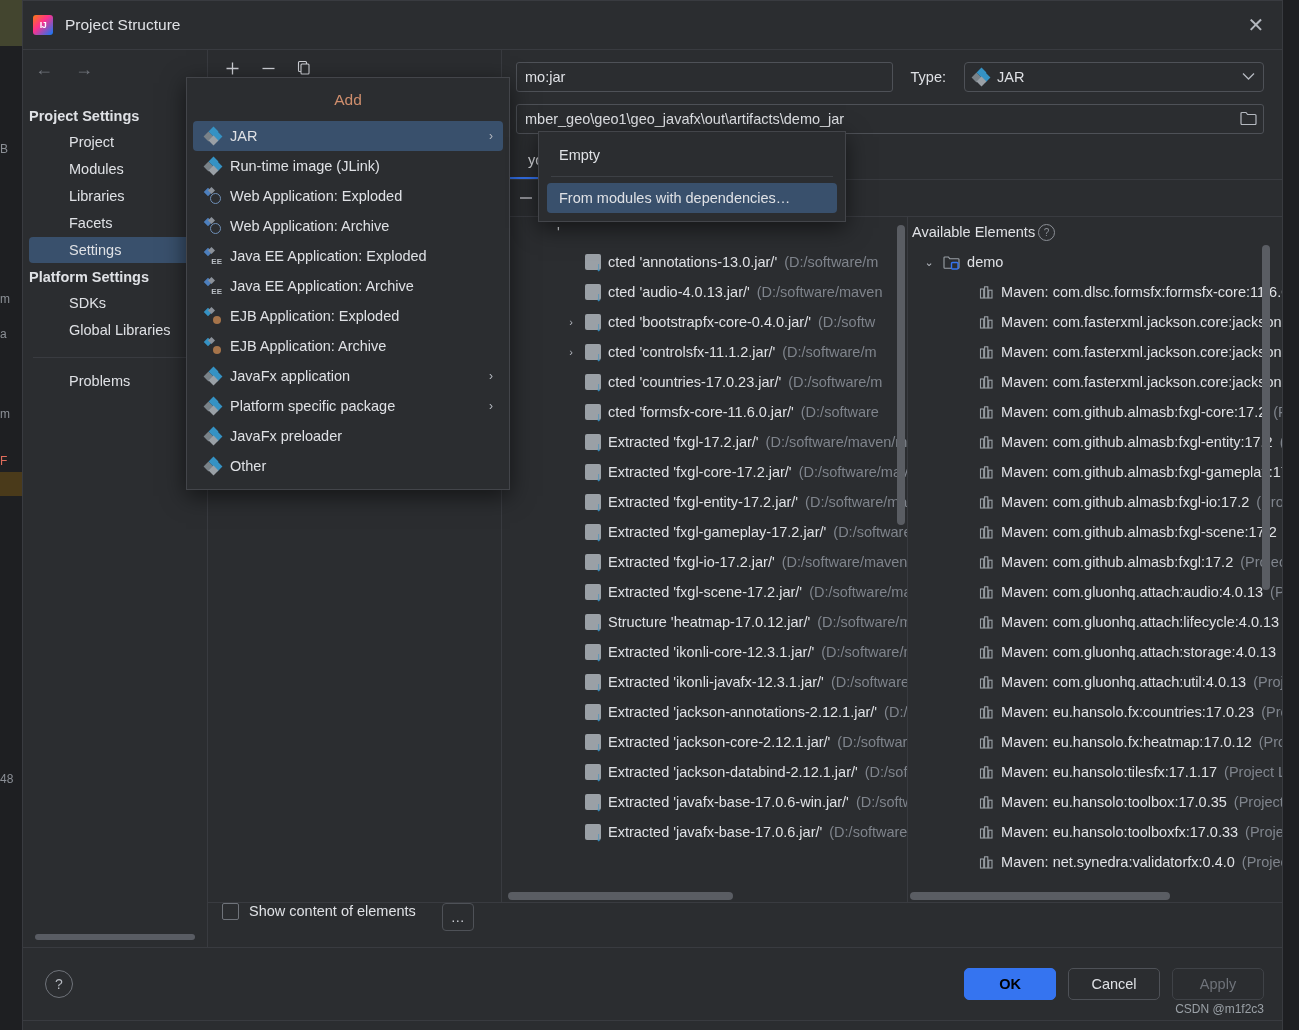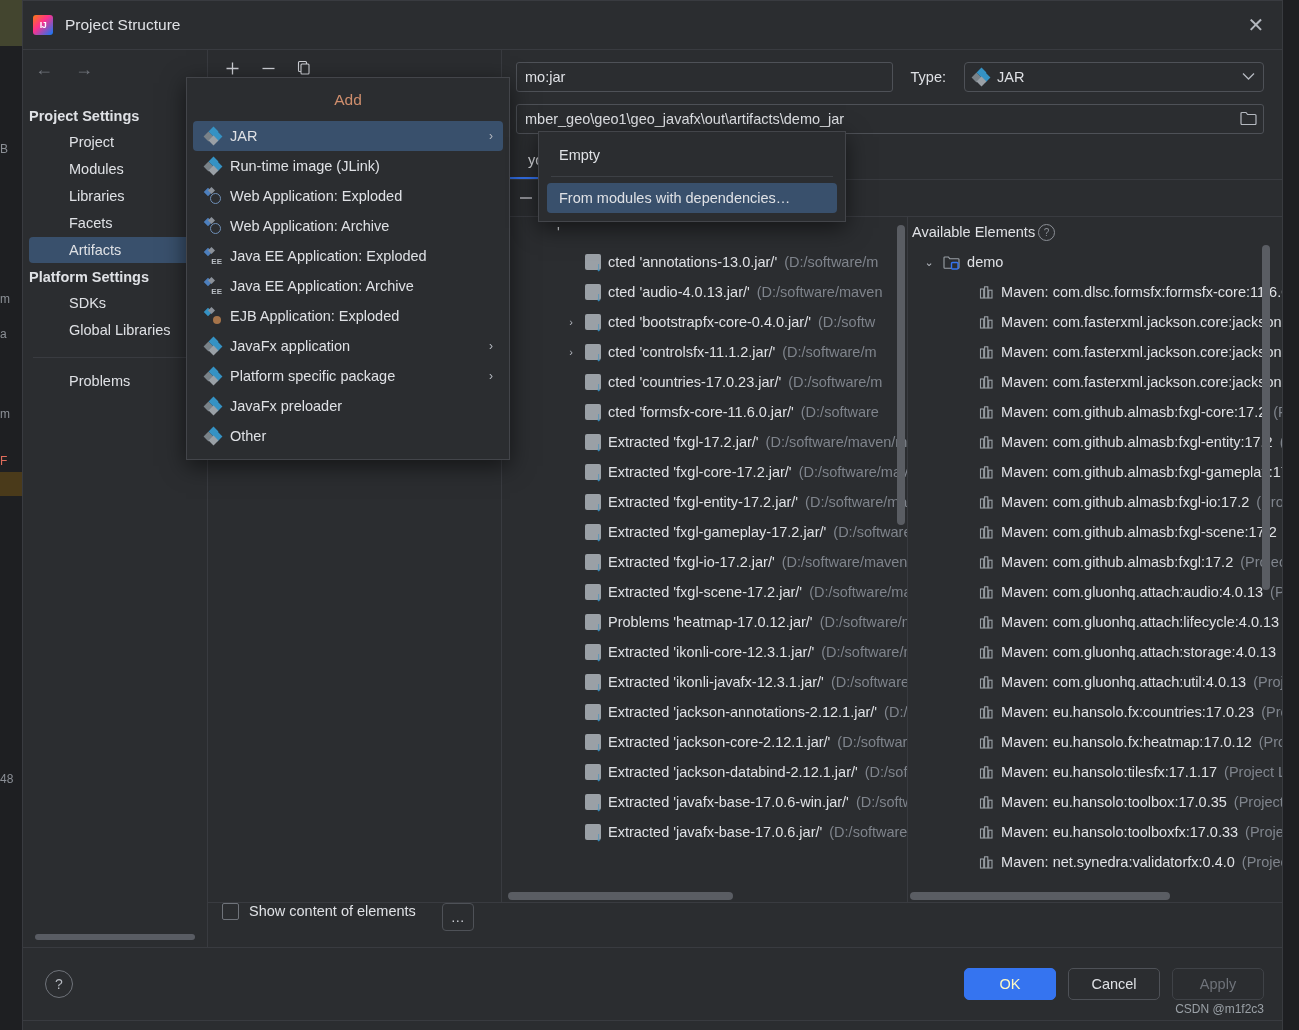--- a/index.html
+++ b/index.html
@@ -275,21 +275,21 @@
     font-size: 14px; margin-left: 22px; cursor: pointer;
   }
   #footer-buttons {
     margin-left: auto; display: flex; gap: 12px; padding-right: 18px; align-items: center;
   }
   .btn {
     height: 32px; min-width: 92px; border-radius: 5px;
     display: flex; align-items: center; justify-content: center;
     font-size: 14.5px; cursor: pointer; padding: 0 14px; box-sizing: border-box;
   }
-  .btn-primary { background: #3574f0; color: #fef9c3; border: 1px solid #3574f0; }
+  .btn-primary { background: #3574f0; color: #000000; border: 1px solid #3574f0; font-weight: bold; }
   .btn-default { background: #2b2d30; color: #dfe1e5; border: 1px solid #4e5157; }
   .btn-disabled { background: #2b2d30; color: #6f737a; border: 1px solid #3f4247; }
   #watermark {
     position: absolute; right: 18px; bottom: 4px;
     font-size: 12px; color: #9aa0a6;
   }
 
   
   #add-menu {
     position: absolute; left: 186px; top: 77px;
@@ -389,21 +389,21 @@
       <div id="sidebar-nav">
         <span>←</span>
         <span>→</span>
       </div>
       <div id="sidebar-list">
         <div class="sb-group">Project Settings</div>
         <div class="sb-item">Project</div>
         <div class="sb-item">Modules</div>
         <div class="sb-item">Libraries</div>
         <div class="sb-item">Facets</div>
-        <div class="sb-item selected">Artifacts</div>
+        <div class="sb-item selected">Settings</div>
         <div class="sb-group">Platform Settings</div>
         <div class="sb-item">SDKs</div>
         <div class="sb-item">Global Libraries</div>
         <div class="sb-sep"></div>
         <div class="sb-item">Problems</div>
       </div>
       <div id="sidebar-scrollbar"></div>
     </div>
 
     <div id="main">
@@ -571,21 +571,21 @@
                   </div>
                   <div class="trow" style="padding-left: 62px;">
                     <span class="arrow blank">&nbsp;</span>
                     <span class="ico-extract"></span>
                     <span class="tlabel">Extracted 'fxgl-scene-17.2.jar/'</span>
                     <span class="tpath">(D:/software/ma</span>
                   </div>
                   <div class="trow" style="padding-left: 62px;">
                     <span class="arrow blank">&nbsp;</span>
                     <span class="ico-extract"></span>
-                    <span class="tlabel">Problems 'heatmap-17.0.12.jar/'</span>
+                    <span class="tlabel">Structure 'heatmap-17.0.12.jar/'</span>
                     <span class="tpath">(D:/software/ma</span>
                   </div>
                   <div class="trow" style="padding-left: 62px;">
                     <span class="arrow blank">&nbsp;</span>
                     <span class="ico-extract"></span>
                     <span class="tlabel">Extracted 'ikonli-core-12.3.1.jar/'</span>
                     <span class="tpath">(D:/software/m</span>
                   </div>
                   <div class="trow" style="padding-left: 62px;">
                     <span class="arrow blank">&nbsp;</span>
@@ -918,20 +918,28 @@
       </div>
       <div class="menu-item">
         <span class="ico-ejb">
           <i class="s1"></i>
           <i class="s2"></i>
           <i class="bean"></i>
         </span>
         <span>EJB Application: Exploded</span>
       </div>
       <div class="menu-item">
+        <span class="ico-ejb">
+          <i class="s1"></i>
+          <i class="s2"></i>
+          <i class="bean"></i>
+        </span>
+        <span>EJB Application: Archive</span>
+      </div>
+      <div class="menu-item">
         <span class="ico-diamond">
           <i class="a"></i>
           <i class="b"></i>
           <i class="c"></i>
           <i class="d"></i>
         </span>
         <span>JavaFx application</span>
         <span class="sub-arrow">›</span>
       </div>
       <div class="menu-item">

